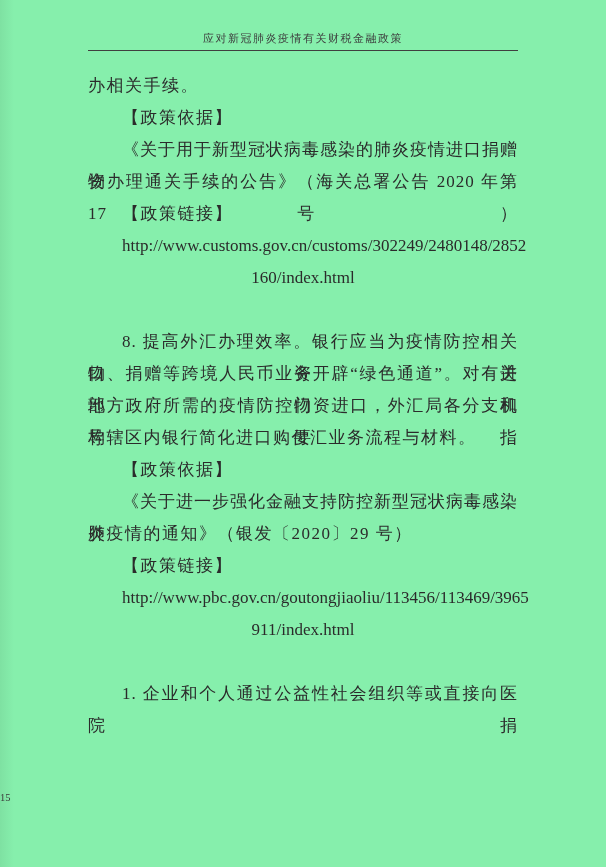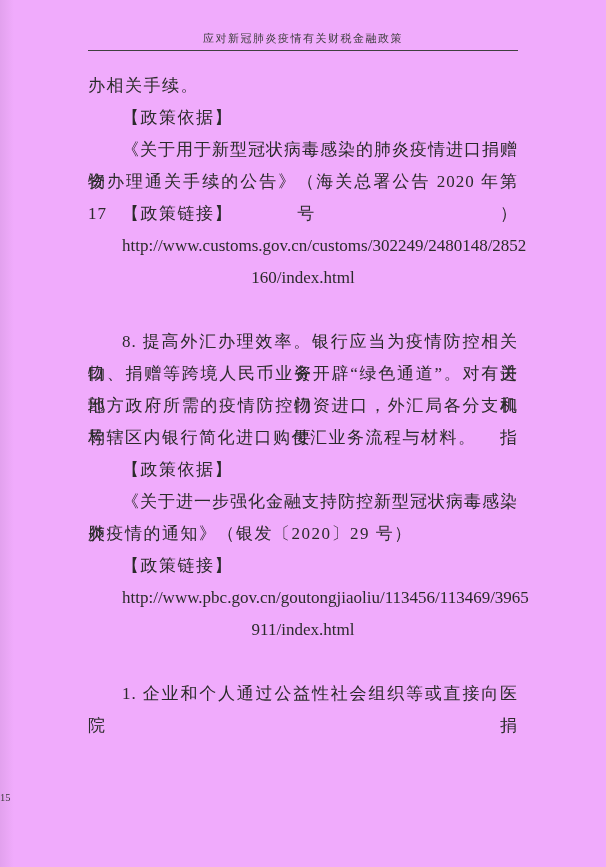--- a/index.html
+++ b/index.html
@@ -4,21 +4,21 @@
 <style>
   html, body {
     margin: 0;
     padding: 0;
     background: #ffffff;
   }
   .page {
     position: relative;
     width: 606px;
     height: 867px;
-    background: #f0abfc;
+    background: #86efac;
     overflow: hidden;
     font-family: "Liberation Serif", "DejaVu Serif", serif;
     color: #2b2b2b;
   }
   
   .scan-edge {
     position: absolute;
     left: 0; top: 0; bottom: 0;
     width: 14px;
     background: linear-gradient(to right, rgba(0,0,0,0.06), rgba(0,0,0,0));

